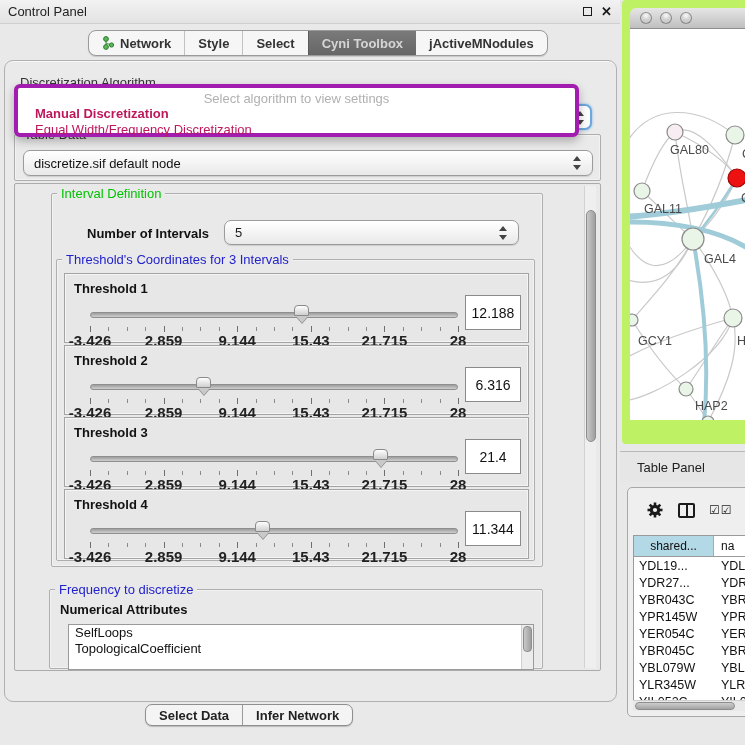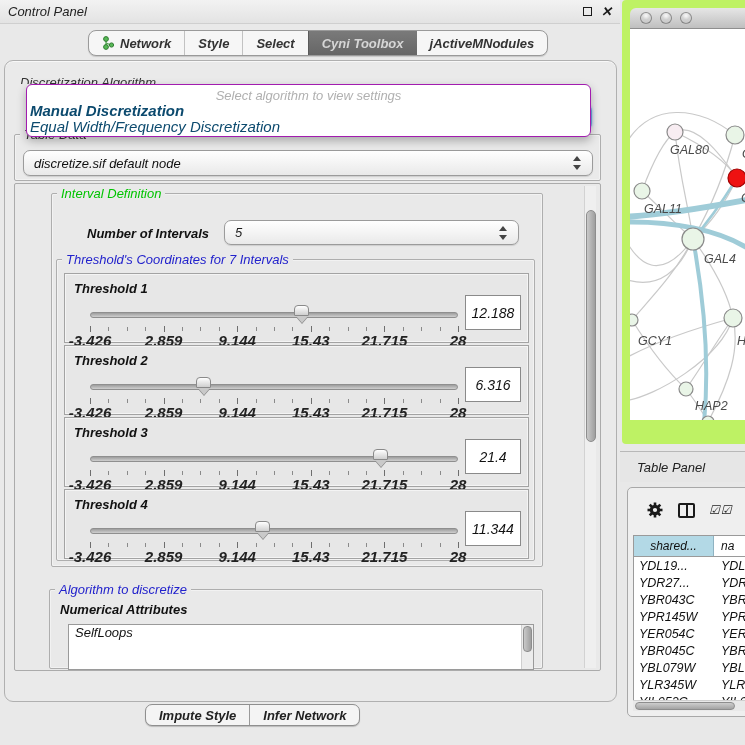--- a/index.html
+++ b/index.html
@@ -1,18 +1,18 @@
 <!DOCTYPE html>
 <html><head>
 <meta charset="utf-8">
 <style>
   html,body{margin:0;padding:0;background:#e8e8e8;}
   *{box-sizing:border-box;}
   .screen{position:relative;width:745px;height:745px;overflow:hidden;
-          font-family:"Liberation Sans",sans-serif;background:#e8e8e8;color:#1a1a1a;font-style:italic;}
+          font-family:"Liberation Sans",sans-serif;background:#e8e8e8;color:#1a1a1a;}
 
   
   .cp{position:absolute;left:0;top:0;width:620px;height:745px;background:#e9e9e9;}
   .cp-titlebar{position:absolute;left:0;top:0;width:620px;height:24px;background:linear-gradient(#f2f2f2,#e3e3e3);
                border-bottom:1px solid #cfcfcf;display:flex;align-items:center;padding:0 8px;}
   .cp-title{font-size:13px;color:#222;}
   .cp-titlebar-icons{margin-left:auto;display:flex;align-items:center;gap:9px;}
   .float-ic{width:9px;height:9px;border:1.5px solid #1a1a1a;background:transparent;}
   .close-ic{font-size:13px;font-weight:bold;color:#1a1a1a;line-height:1;}
 
@@ -31,24 +31,24 @@
               border:1px solid #b0b0b0;border-radius:9px;box-shadow:inset 0 1px 0 #f8f8f8;}
 
   .algo-title-clip{position:absolute;left:20px;top:75px;width:200px;height:9px;overflow:hidden;
                    font-size:13px;color:#333;}
   .combo-sliver{position:absolute;left:560px;top:104px;width:32px;height:26px;background:#fdfdfd;
                 border:2px solid #6ea7dd;border-radius:7px;box-shadow:0 0 3px #7fb2e4;z-index:2;}
   .combo-sliver .arrows{position:absolute;right:5px;top:5px;}
 
   
   .popup{position:absolute;left:14px;top:84px;width:565px;height:53px;background:#ffffff;
-         border:1px solid #a21caf;border-radius:6px;z-index:5;
-         box-shadow:0 4px 10px rgba(0,0,0,.28);padding-top:3px;margin-left:12px;}
+         border:4px solid #a21caf;border-radius:6px;z-index:5;
+         box-shadow:0 4px 10px rgba(0,0,0,.28);padding-top:3px;}
   .popup-hint{font-size:13px;color:#b0b0b0;text-align:center;height:15px;line-height:15px;}
-  .popup-opt{font-size:15px;color:#0c4a6e;height:16px;line-height:16px;padding:0 3px;}
+  .popup-opt{font-size:13px;color:#be185d;height:16px;line-height:16px;padding:0 17px;}
   .popup-opt.bold{font-weight:bold;}
 
   
   .group{position:absolute;border:1px solid #aeaeae;border-radius:2px;
          box-shadow:inset 0 0 0 1px #f2f2f2;}
   .group-label{position:absolute;top:-8px;left:5px;background:#eaeaea;padding:0 4px;font-size:13px;line-height:15px;}
   .lbl-plain{color:#333;}
   .lbl-green{color:#00c400;text-align:right;}
   .lbl-blue{color:#2222cc;}
 
@@ -210,21 +210,21 @@
 
       <div class="group g-interval">
         <span class="group-label lbl-green">Interval Definition</span>
         <span class="num-label">Number of Intervals</span>
         <div class="spinner">
           <span>5</span>
           <span class="arrows"></span>
         </div>
 
         <div class="group g-thresholds">
-          <span class="group-label lbl-blue">Threshold's Coordinates for 7 Intervals</span>
+          <span class="group-label lbl-blue">Threshold's Coordinates for 3 Intervals</span>
           <div class="tlist">
               <div class="tbox">
                 <div class="t-title">Threshold 1</div>
                 <div class="sliderzone">
                   <div class="track"></div>
                   <div class="handle" style="left: 57.72%;"></div>
                   <div class="ticks">
                     <div class="tick major" style="left: 0%;"></div>
                     <div class="tick" style="left: 5%;"></div>
                     <div class="tick" style="left: 10%;"></div>
@@ -373,40 +373,41 @@
                     <div class="tick-label" style="left: 100%;">28</div>
                   </div>
                 </div>
                 <div class="t-value">11.344</div>
               </div>
             </div>
         </div>
       </div>
 
       <div class="group g-attrs">
-        <span class="group-label lbl-blue">Algorithm to discretize</span>
+        <span class="group-label lbl-blue">Frequency to discretize</span>
         <span class="attr-sub">Numerical Attributes</span>
         <div class="attr-list">
           <div>
               <div class="attr-item">SelfLoops</div>
+              <div class="attr-item">TopologicalCoefficient</div>
             </div>
           <div class="attr-scroll">
               <div class="thumb"></div>
             </div>
         </div>
       </div>
 
       <div class="vscroll">
           <div class="thumb"></div>
         </div>
     </div>
 
     <div class="bottom-tabbar">
       <div class="btab">
-          <span>Impute Style</span>
+          <span>Select Data</span>
         </div>
       <div class="btab">
           <span>Infer Network</span>
         </div>
     </div>
   </div>
 
   <div class="net-frame">
     <div class="mac-titlebar">
       <span class="light"></span>

